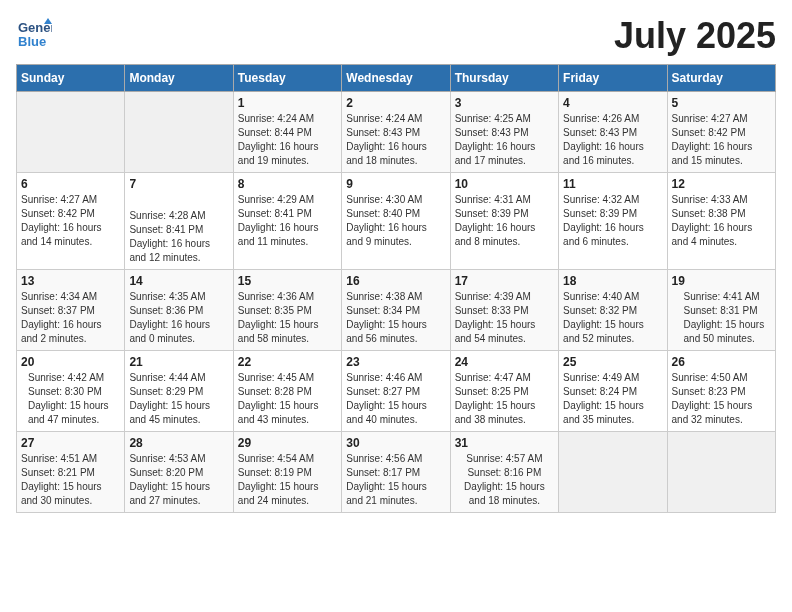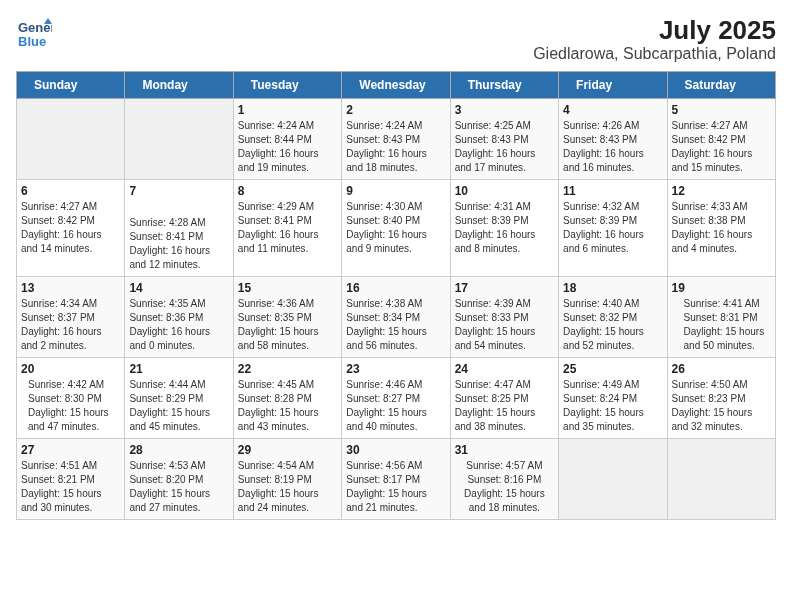--- a/index.html
+++ b/index.html
@@ -24,40 +24,40 @@
     }
     .logo-icon {
       width: 36px;
       height: 36px;
       margin-right: 4px;
     }
     .title-area {
       text-align: right;
     }
     .month-title {
-      font-size: 26px;
+      font-size: 36px;
       font-weight: bold;
       color: #222;
       line-height: 1.1;
     }
     .location-title {
       font-size: 16px;
       color: #444;
     }
     table {
       width: 100%;
       border-collapse: collapse;
       table-layout: fixed;
     }
     thead tr th {
       background-color: #2c6fad;
       color: #fff;
       font-size: 12px;
       font-weight: bold;
-      padding: 6px 17px;
+      padding: 6px 4px;
       text-align: left;
       border: 1px solid #aaa;
     }
     tbody tr td {
       vertical-align: top;
       border: 1px solid #ccc;
       padding: 4px 4px;
       font-size: 10.5px;
       color: #222;
       background: #fff;
@@ -87,21 +87,20 @@
 <div class="header-area">
   <div class="logo">
     <svg class="logo-icon" viewBox="0 0 36 36" xmlns="http://www.w3.org/2000/svg">
       <text x="2" y="16" font-size="13" font-weight="bold" fill="#2c5282">General</text>
       <text x="2" y="30" font-size="13" font-weight="bold" fill="#3182ce">Blue</text>
       <polygon points="28,8 36,8 32,2" fill="#3182ce"></polygon>
     </svg>
   </div>
   <div class="title-area">
     <div class="month-title">July 2025</div>
-    <div class="location-title">Giedlarowa, Subcarpathia, Poland</div>
   </div>
 </div>
 
 <table>
   <thead>
     <tr id="weekday-header">
     <th>Sunday</th>
         <th>Monday</th>
         <th>Tuesday</th>
         <th>Wednesday</th>

